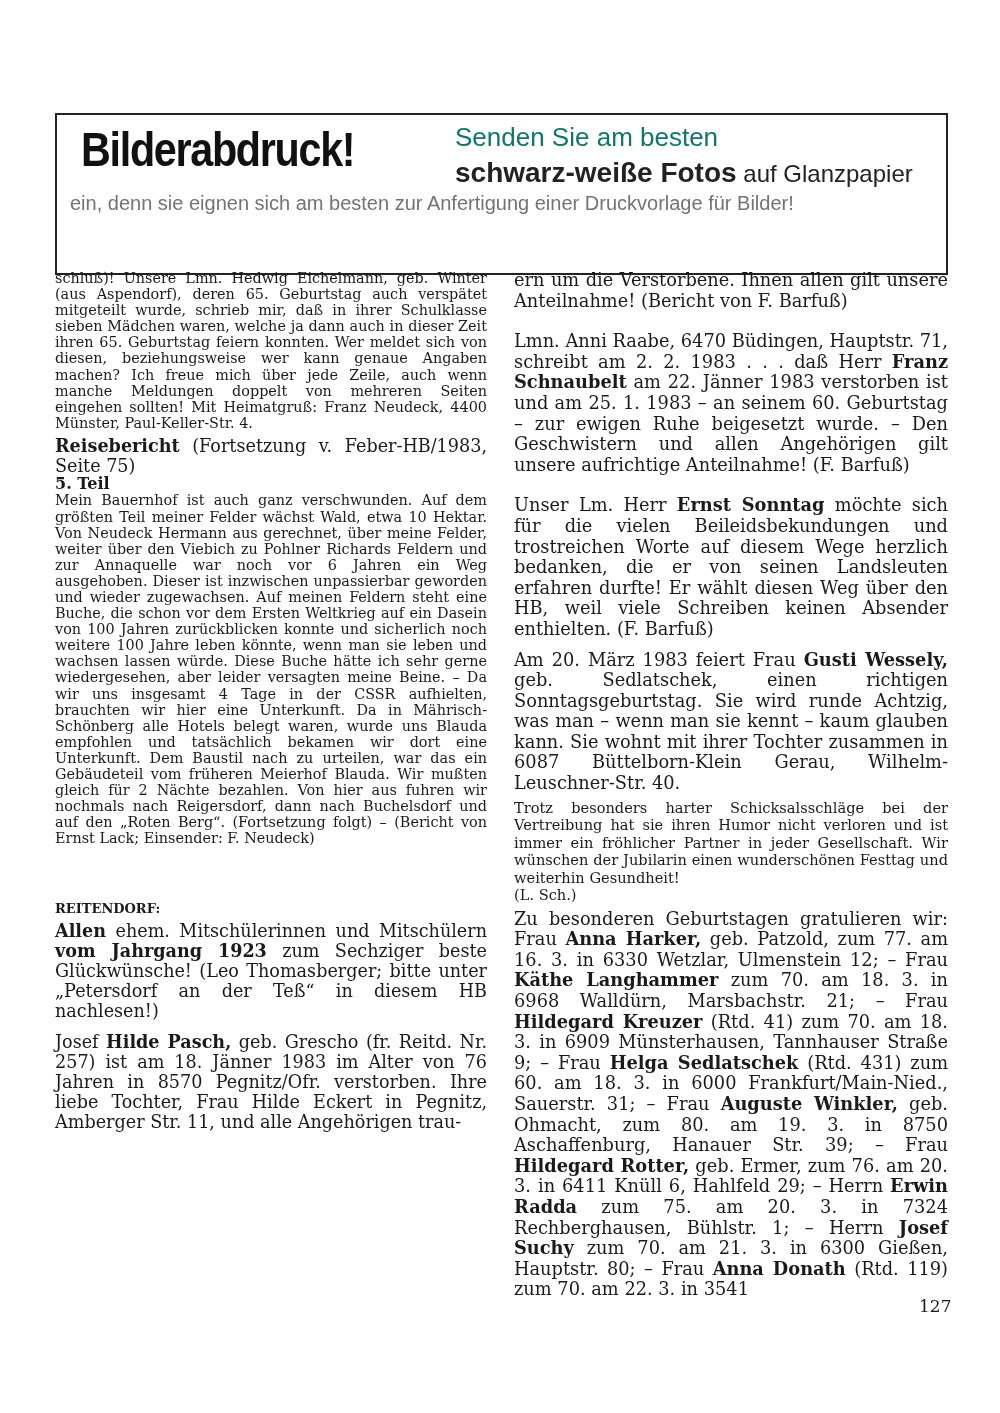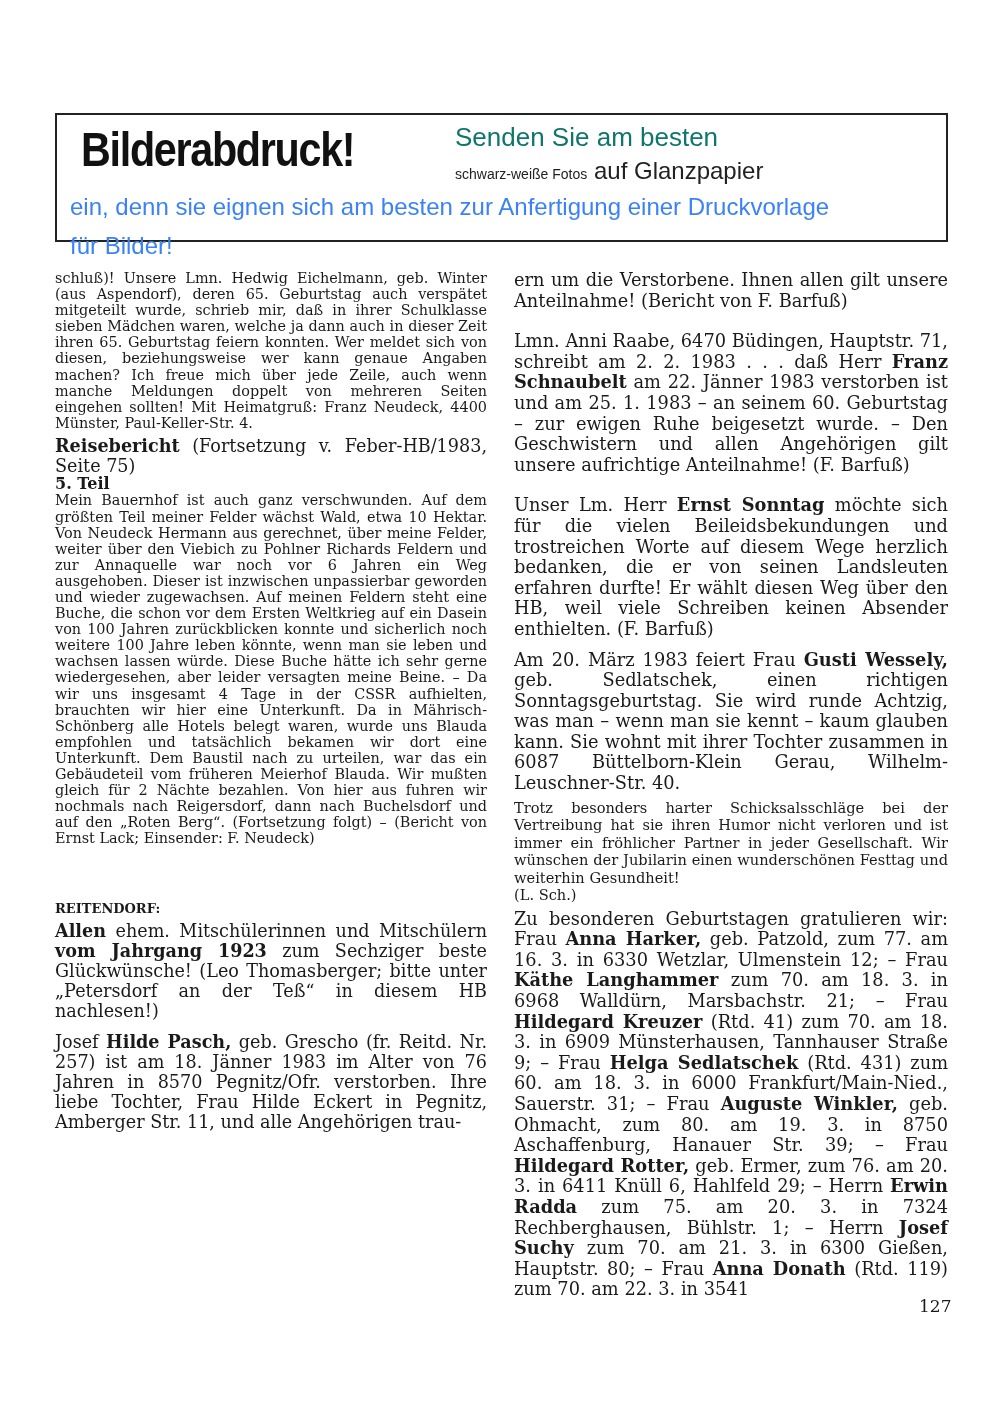--- a/index.html
+++ b/index.html
@@ -2,35 +2,35 @@
 <html><head>
 <meta charset="utf-8">
 <style>
   html, body { margin: 0; padding: 0; background: #ffffff; }
   body {
     width: 1000px; height: 1413px; position: relative; overflow: hidden;
     font-family: "DejaVu Serif", "Liberation Serif", serif;
     color: #1a1a1a;
   }
   .notice {
-    position: absolute; left: 55px; top: 113px; width: 893px; height: 129px;
+    position: absolute; left: 55px; top: 113px; width: 893px; height: 162px;
     border: 2px solid #222; box-sizing: border-box;
     font-family: "Liberation Sans", "DejaVu Sans", sans-serif;
   }
   .notice-title {
     position: absolute; left: 24px; top: 11px;
     font-family: "Liberation Sans", sans-serif;
     font-weight: bold; font-size: 48px; letter-spacing: -1.5px;
     transform: scaleX(0.86); transform-origin: left top;
     color: #111; line-height: 1;
   }
   .notice-lead1 { position: absolute; left: 398px; top: 9px; font-size: 26px; color: #0f766e; line-height: 1; }
   .notice-lead2 { position: absolute; left: 398px; top: 44px; font-size: 24px; color: #222; line-height: 1; white-space: nowrap; }
-  .notice-lead2 b { font-weight: normal; font-size: 14px; }
-  .notice-body { position: absolute; left: 13px; top: 72px; font-size: 24px; line-height: 39px; color: #3b82f6; }
+  .notice-lead2 b { font-weight: bold; font-size: 28px; }
+  .notice-body { position: absolute; left: 13px; top: 72px; font-size: 20px; line-height: 32px; color: #737373; }
 
   .col { position: absolute; top: 270px; text-align: justify; }
   .col-left { left: 55px; width: 432px; }
   .col-right { left: 514px; width: 434px; }
   .p { margin: 0; }
   .small { font-size: 14.4px; line-height: 16.1px; }
   .large { font-size: 17.6px; line-height: 20.2px; }
   .right { font-size: 17.8px; line-height: 20.6px; }
   .right-small { font-size: 14.6px; line-height: 17.5px; }
   .head { font-weight: bold; font-size: 13px; margin-top: 54px; margin-bottom: 5px; }

